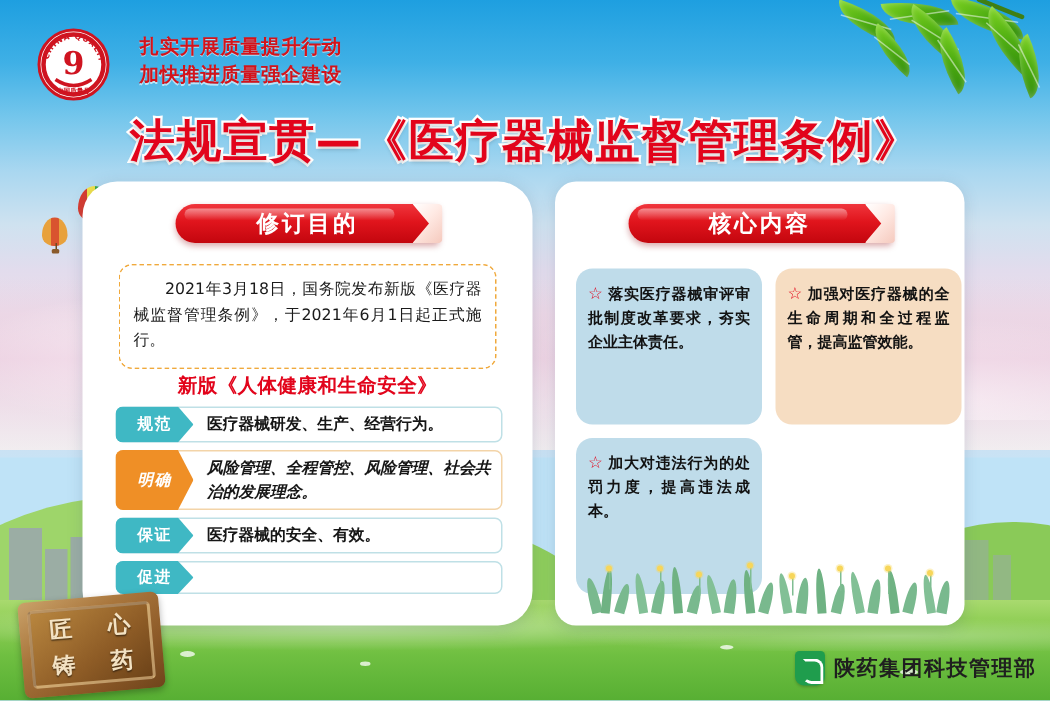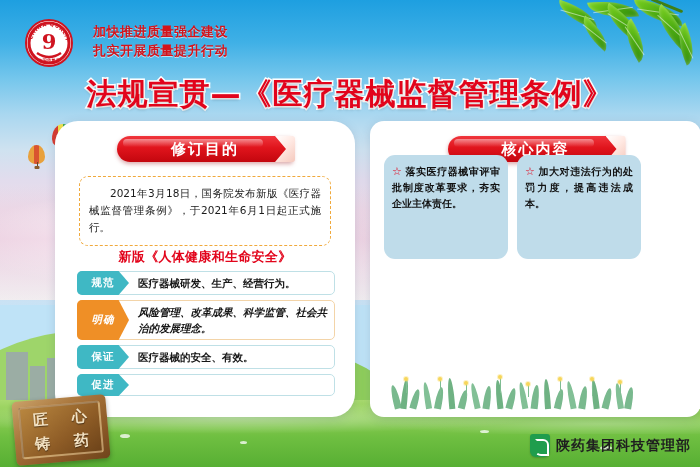--- a/index.html
+++ b/index.html
@@ -95,21 +95,21 @@
     text-shadow:0 2px 3px rgba(0,0,0,.18);
   }
 
   
   .panel {
     position:absolute; background:#fff; border-radius:14px;
     box-shadow:0 2px 10px rgba(60,90,120,.18);
     overflow:hidden;
   }
   .panel-left  { left:55px;  top:121px; width:300px; height:296px;border-radius:23px; }
-  .panel-right { left:370px; top:121px; width:331px; height:296px; }
+  .panel-right { left:370px; top:121px; width:273px; height:296px; }
 
   
   .ribbon {
     position:relative; margin:15px auto 0; height:26px; width:176px;
     background:linear-gradient(180deg,#f0353c 0%, #e0141c 46%, #c3060e 100%);
     border-radius:13px 3px 3px 13px;
     display:flex; align-items:center; justify-content:center;
     color:#fff; font-size:15px; font-weight:bold; letter-spacing:2px;
     box-shadow:0 2px 4px rgba(150,10,15,.35);
   }
@@ -154,21 +154,21 @@
     border-radius:5px 0 0 5px; letter-spacing:1px;
   }
   .row.alt .tag { background:#ef8f26; }
   .rowtext {
     flex:1; padding:3px 7px 3px 10px; font-size:10.5px; line-height:16px;
     color:#161616; display:flex; align-items:center; font-weight:600;
   }
 
   
   .cards {
-    position:absolute; left:14px; top:34px; width:258px;
+    position:absolute; left:14px; top:58px; width:258px;
     display:flex; flex-wrap:wrap; gap:9px;
   }
   .card {
     width:124px; min-height:104px; border-radius:11px;
     padding:9px 8px 8px; font-size:10px; line-height:16px;
     color:#121212; text-align:justify; font-weight:600;
   }
   .card .star { color:#e2041b; font-size:11px; margin-right:3px; }
   .c-blue  { background:#bfdcea; }
   .c-peach { background:#f6ddc2; }
@@ -269,22 +269,22 @@
       <text font-size="5.2" fill="#cf1420" font-weight="bold" letter-spacing="0.6">
         <textPath href="#arcTop" startOffset="6%">CHINA QUALITY MONTH</textPath>
       </text>
       <text x="31" y="31" text-anchor="middle" font-size="21" font-weight="bold" fill="#cf1420" font-family="DejaVu Serif, serif">9</text>
       <path d="M19,35 Q31,43 43,35" fill="none" stroke="#cf1420" stroke-width="2.4"></path>
       <text x="31" y="44" text-anchor="middle" font-size="4.4" fill="#cf1420" font-weight="bold">中国质量月</text>
     </svg>
   </div>
 
   <div class="hdr-slogan">
+    <div>扎实开展质量提升行动</div>
     <div>加快推进质量强企建设</div>
-    <div>扎实开展质量提升行动</div>
   </div>
 
   <div class="main-title">法规宣贯—《医疗器械监督管理条例》</div>
 
   <div class="panel panel-left">
     <div class="ribbon">
       <span>修订目的</span>
       <span class="fold"></span>
     </div>
 
@@ -296,21 +296,21 @@
       <div class="row">
         <div class="tagwrap">
           <div class="tag">规范</div>
         </div>
         <div class="rowtext">医疗器械研发、生产、经营行为。</div>
       </div>
       <div class="row alt">
         <div class="tagwrap">
           <div class="tag">明确</div>
         </div>
-        <div class="rowtext">风险管理、改革成果、科学监管、社会共治的发展理念。</div>
+        <div class="rowtext">风险管理、全程管控、风险管理、社会共治的发展理念。</div>
       </div>
       <div class="row">
         <div class="tagwrap">
           <div class="tag">保证</div>
         </div>
         <div class="rowtext">医疗器械的安全、有效。</div>
       </div>
       <div class="row">
         <div class="tagwrap">
           <div class="tag">促进</div>
@@ -321,20 +321,23 @@
 
   <div class="panel panel-right">
     <div class="ribbon">
       <span>核心内容</span>
       <span class="fold"></span>
     </div>
 
     <div class="cards">
       <div class="card c-blue">
         <span class="star">☆</span><span>落实医疗器械审评审批制度改革要求，夯实企业主体责任。</span>
+      </div>
+      <div class="card c-peach">
+        <span class="star">☆</span><span>加强对医疗器械的全生命周期和全过程监管，提高监管效能。</span>
       </div>
       <div class="card c-blue">
         <span class="star">☆</span><span>加大对违法行为的处罚力度，提高违法成本。</span>
       </div>
     </div>
 
     <div class="grass">
       <div class="blade" style="left:4px;width:7px;height:24px;transform:rotate(-14deg);"></div>
       <div class="blade" style="left:14px;width:6px;height:30px;transform:rotate(6deg);background:#6fb283;"></div>
       <div class="blade" style="left:24px;width:7px;height:20px;transform:rotate(16deg);"></div>

